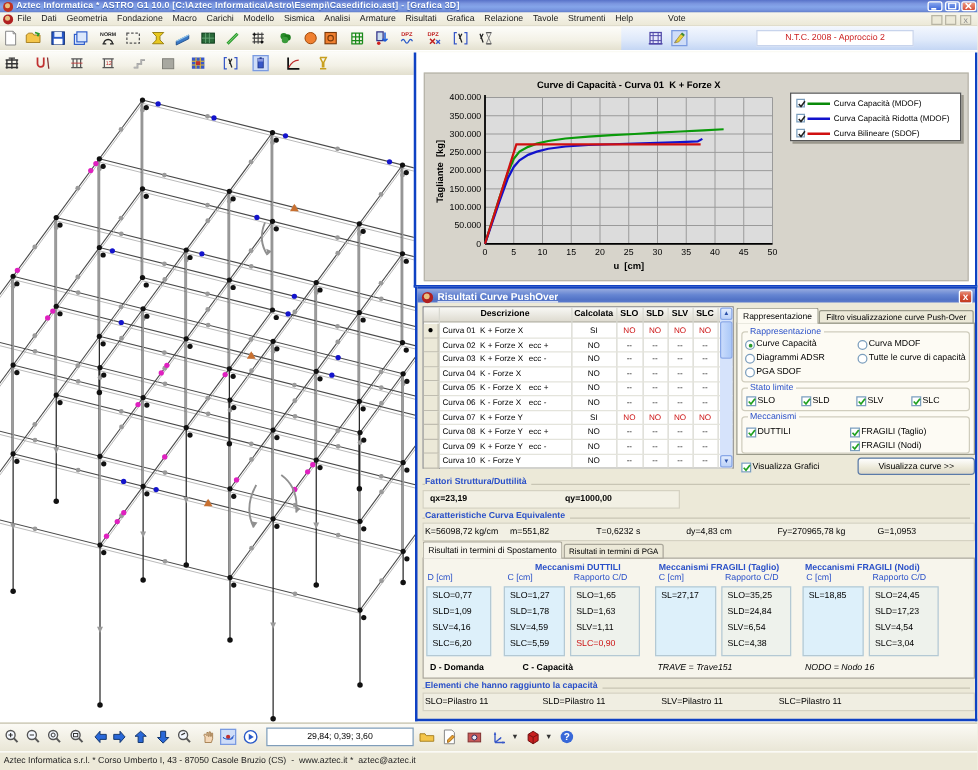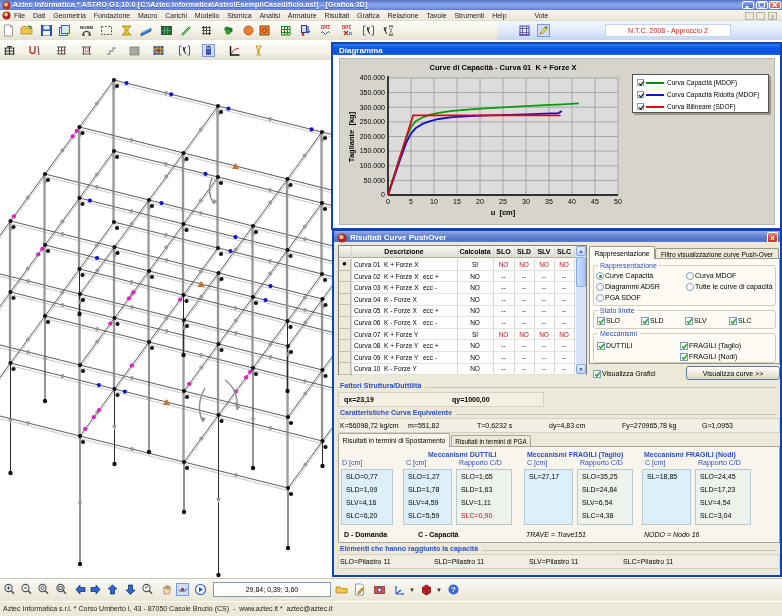--- a/index.html
+++ b/index.html
@@ -13,21 +13,21 @@
 #toolbar1r{left:497px;top:21px;width:285px;height:19px;background:linear-gradient(180deg,#f3f7fe 0%,#dde8fa 60%,#c4d6f4 100%);z-index:6;}
 #toolbar2{left:0;top:40px;width:782px;height:20px;background:linear-gradient(180deg,#fdfdfa 0%,#f3f1e6 60%,#e2dfce 100%);border-top:1px solid #fff;z-index:1;}
 #canvas{left:0;top:60px;width:782px;height:518px;background:#fff;z-index:0;}
 .ticon{position:absolute;top:3px;width:13px;height:13px;}
 #ntc{position:absolute;left:605px;top:3px;width:126px;height:13px;background:#fff;border:1px solid #c8d4ec;color:#cc2222;font-size:7px;text-align:center;line-height:12px;}
 .win{position:absolute;border:2px solid #0f41c3;border-top:none;background:#ece9d8;z-index:3;}
 .wtitle{height:13px;color:#fff;font-weight:bold;font-size:8px;line-height:13px;padding-left:6px;}
 #diagwin{left:331px;top:42px;width:451px;height:188px;background:#fff;}
 #diagtitle{background:linear-gradient(180deg,#2f7cf5 0%,#0a55e0 40%,#0a50d8 75%,#2268e8 100%);border-top:2px solid #0f41c3;}
 #pushwin{left:332px;top:229px;width:450px;height:348px;}
-#pushtitle{background:linear-gradient(180deg,#97abdf 0%,#6585d2 45%,#5273c6 80%,#5c7bcc 100%);border-top:2px solid #0f41c3;position:relative;padding-left:16px;}
+#pushtitle{background:linear-gradient(180deg,#97abdf 0%,#6585d2 45%,#5273c6 80%,#5c7bcc 100%);border-top:2px solid #0f41c3;position:relative;padding-left:16px;text-decoration:underline;}
 #pushX{position:absolute;right:2px;top:1px;width:11px;height:11px;background:linear-gradient(180deg,#e8927c,#d4523a 45%,#c23a20);border:1px solid #fff;border-radius:2px;color:#fff;font-size:8px;line-height:9px;text-align:center;font-weight:bold;}
 #btoolbar{left:0;top:578px;width:782px;height:23px;background:linear-gradient(180deg,#fbfaf5,#e9e6d6);border-top:1px solid #c8c5b4;z-index:5;}
 #statusbar{left:0;top:601px;width:782px;height:15px;background:#ece9d8;border-top:1px solid #fff;font-size:7px;color:#222;line-height:14px;padding-left:3px;z-index:5;}
 #coordbox{position:absolute;left:213px;top:3px;width:118px;height:15px;background:#fff;border:1px solid #7f9db9;font-size:7px;text-align:center;line-height:14px;}
 .lr{white-space:nowrap;}
 .lcb{display:inline-block;width:7px;height:7px;border:1px solid #7b9ebd;position:relative;top:1px;margin-right:2px;background:#fff;}
 
 .lln{display:inline-block;width:18px;height:2px;position:relative;top:-1px;margin-right:3px;}
 .sbtn{position:absolute;left:0;width:10px;height:10px;background:linear-gradient(180deg,#e2ecfe,#bcd2f8);border:1px solid #89a8e8;border-radius:2px;font-size:5px;color:#2a50a8;text-align:center;line-height:9px;}
 .ibox{position:absolute;background:#f2f0e4;border:1px solid #d5d2c2;}
@@ -603,21 +603,20 @@
         <path d="M1 11h11" stroke="#5048a8" stroke-width="1.2"></path>
       </svg>
       <svg class="ticon" style="left:537px;top:3px;background:#cfddf8;border:1px solid #7a9ae0;" width="13" height="13" viewBox="0 0 13 13">
         <path d="M2 11l4-1 5-6-2.5-2L4 8z" fill="#e8d040" stroke="#a08820" stroke-width="0.7"></path>
         <path d="M8.5 2l2.5 2" stroke="#3a8a3a" stroke-width="2"></path>
         <path d="M2 11l2-3" stroke="#888" stroke-width="1"></path>
       </svg>
       <div id="ntc">N.T.C. 2008 - Approccio 2</div>
     </div>
  <div class="win" id="diagwin">
-  <div class="wtitle" id="diagtitle">Diagramma</div>
   <div id="chartpanel" style="position:absolute;left:6px;top:16px;width:436px;height:167px;background:#d7d4cb;border:1px solid #b8b5aa;"><svg width="436" height="167" viewBox="0 0 436 167">
           <rect x="48.0" y="19.0" width="230.0" height="117.0" fill="#dcdcdc"></rect>
           <line x1="48.0" y1="19.0" x2="48.0" y2="136.0" stroke="#9a9a9a" stroke-width="0.8"></line>
           <line x1="71.0" y1="19.0" x2="71.0" y2="136.0" stroke="#9a9a9a" stroke-width="0.8"></line>
           <line x1="94.0" y1="19.0" x2="94.0" y2="136.0" stroke="#9a9a9a" stroke-width="0.8"></line>
           <line x1="117.0" y1="19.0" x2="117.0" y2="136.0" stroke="#9a9a9a" stroke-width="0.8"></line>
           <line x1="140.0" y1="19.0" x2="140.0" y2="136.0" stroke="#9a9a9a" stroke-width="0.8"></line>
           <line x1="163.0" y1="19.0" x2="163.0" y2="136.0" stroke="#9a9a9a" stroke-width="0.8"></line>
           <line x1="186.0" y1="19.0" x2="186.0" y2="136.0" stroke="#9a9a9a" stroke-width="0.8"></line>
           <line x1="209.0" y1="19.0" x2="209.0" y2="136.0" stroke="#9a9a9a" stroke-width="0.8"></line>

